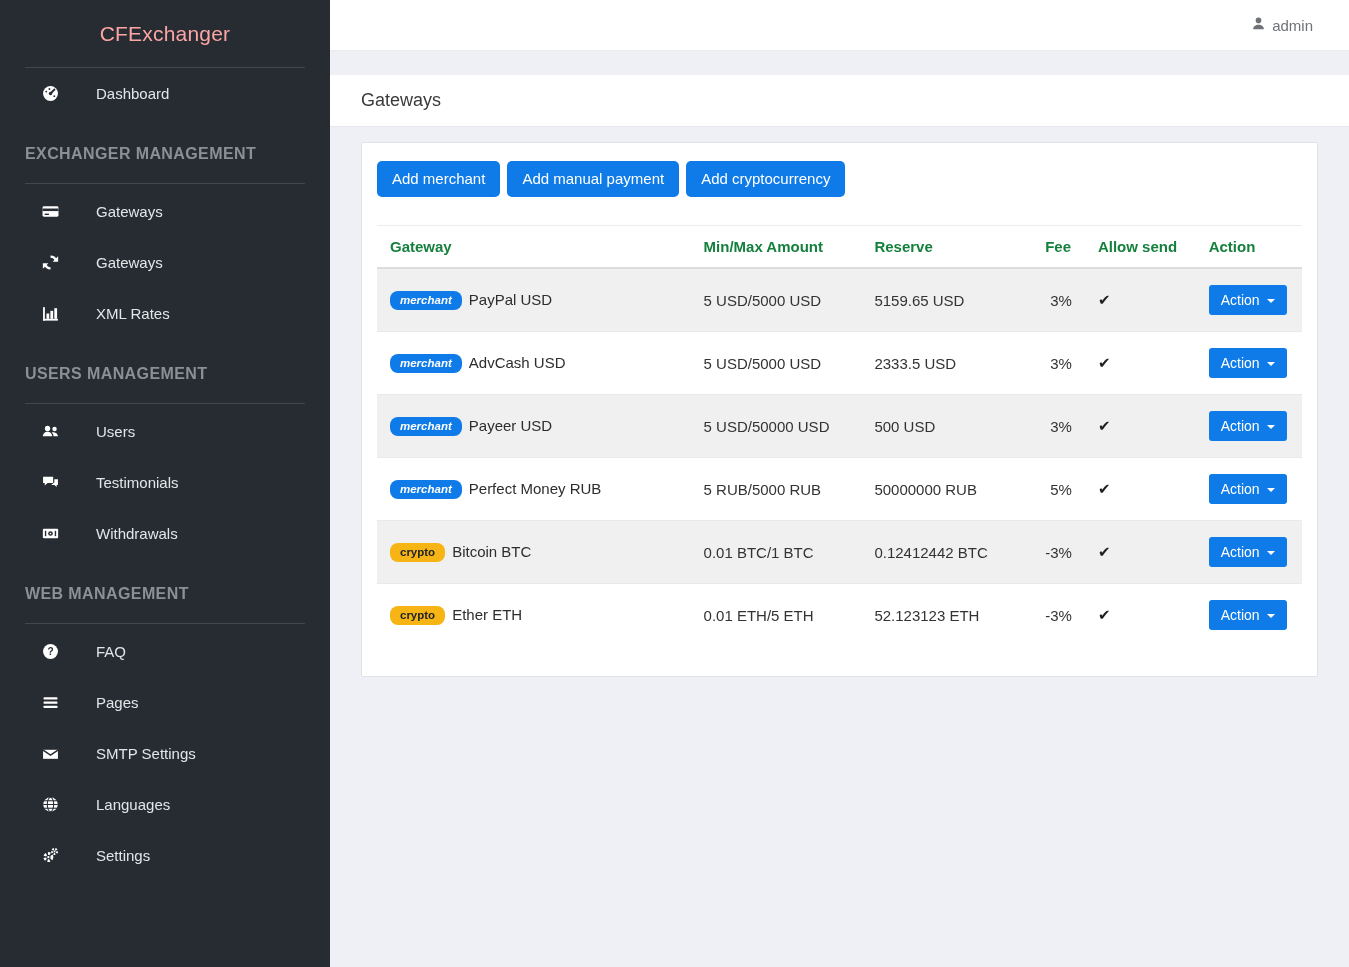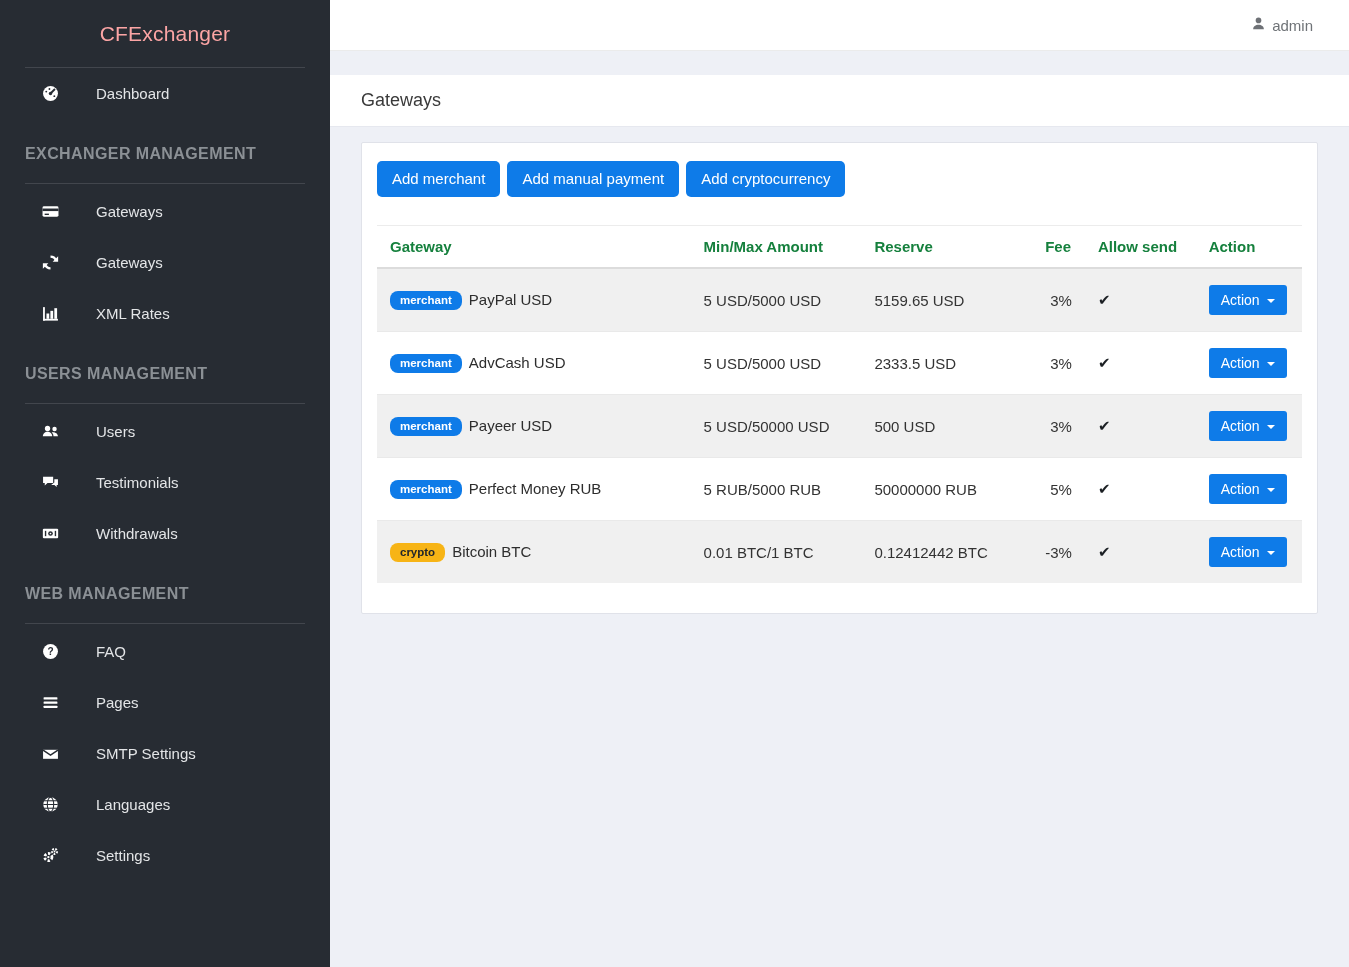--- a/index.html
+++ b/index.html
@@ -76,21 +76,21 @@
   th:nth-child(3),td:nth-child(3){width:18.5%;}
   th:nth-child(4),td:nth-child(4){width:5.5%;}
   th:nth-child(5),td:nth-child(5){width:12%;}
   th:nth-child(6),td:nth-child(6){width:11.5%;}
   .num{text-align:right;}
 
   .badge{
     display:inline-block;padding:3px 10px 4px;border-radius:8px;
     font-size:11.5px;font-weight:bold;margin-right:7px;vertical-align:1px;
   }
-  .badge.merchant{background:var(--primary);color:#fff;}
+  .badge.merchant{background:var(--primary);color:#fff;font-style:italic;}
   .badge.crypto{background:var(--crypto);color:#20252b;}
   .gw-name{color:#2d2d2d;}
   .check{font-size:15px;color:#1b1f23;}
   .action-btn{
     background:var(--primary);color:#fff;border:none;border-radius:3px;
     font-family:inherit;font-size:14px;padding:7px 12px;cursor:pointer;line-height:16px;
   }
   .caret{
     display:inline-block;width:0;height:0;margin-left:7px;vertical-align:2px;
     border-left:4px solid transparent;border-right:4px solid transparent;border-top:4px solid #fff;
@@ -322,18 +322,26 @@
                 <td><button class="action-btn"><span>Action</span><span class="caret"></span></button></td>
               </tr>
               <tr>
                 <td><span class="badge crypto">crypto</span><span class="gw-name">Bitcoin BTC</span></td>
                 <td>0.01 BTC/1 BTC</td>
                 <td>0.12412442 BTC</td>
                 <td class="num">-3%</td>
                 <td><span class="check">✔</span></td>
                 <td><button class="action-btn"><span>Action</span><span class="caret"></span></button></td>
               </tr>
+              <tr>
+                <td><span class="badge crypto">crypto</span><span class="gw-name">Ether ETH</span></td>
+                <td>0.01 ETH/5 ETH</td>
+                <td>52.123123 ETH</td>
+                <td class="num">-3%</td>
+                <td><span class="check">✔</span></td>
+                <td><button class="action-btn"><span>Action</span><span class="caret"></span></button></td>
+              </tr>
             </tbody>
         </table>
       </div>
     </div>
   </div>
 </div>
 
 </body></html>

